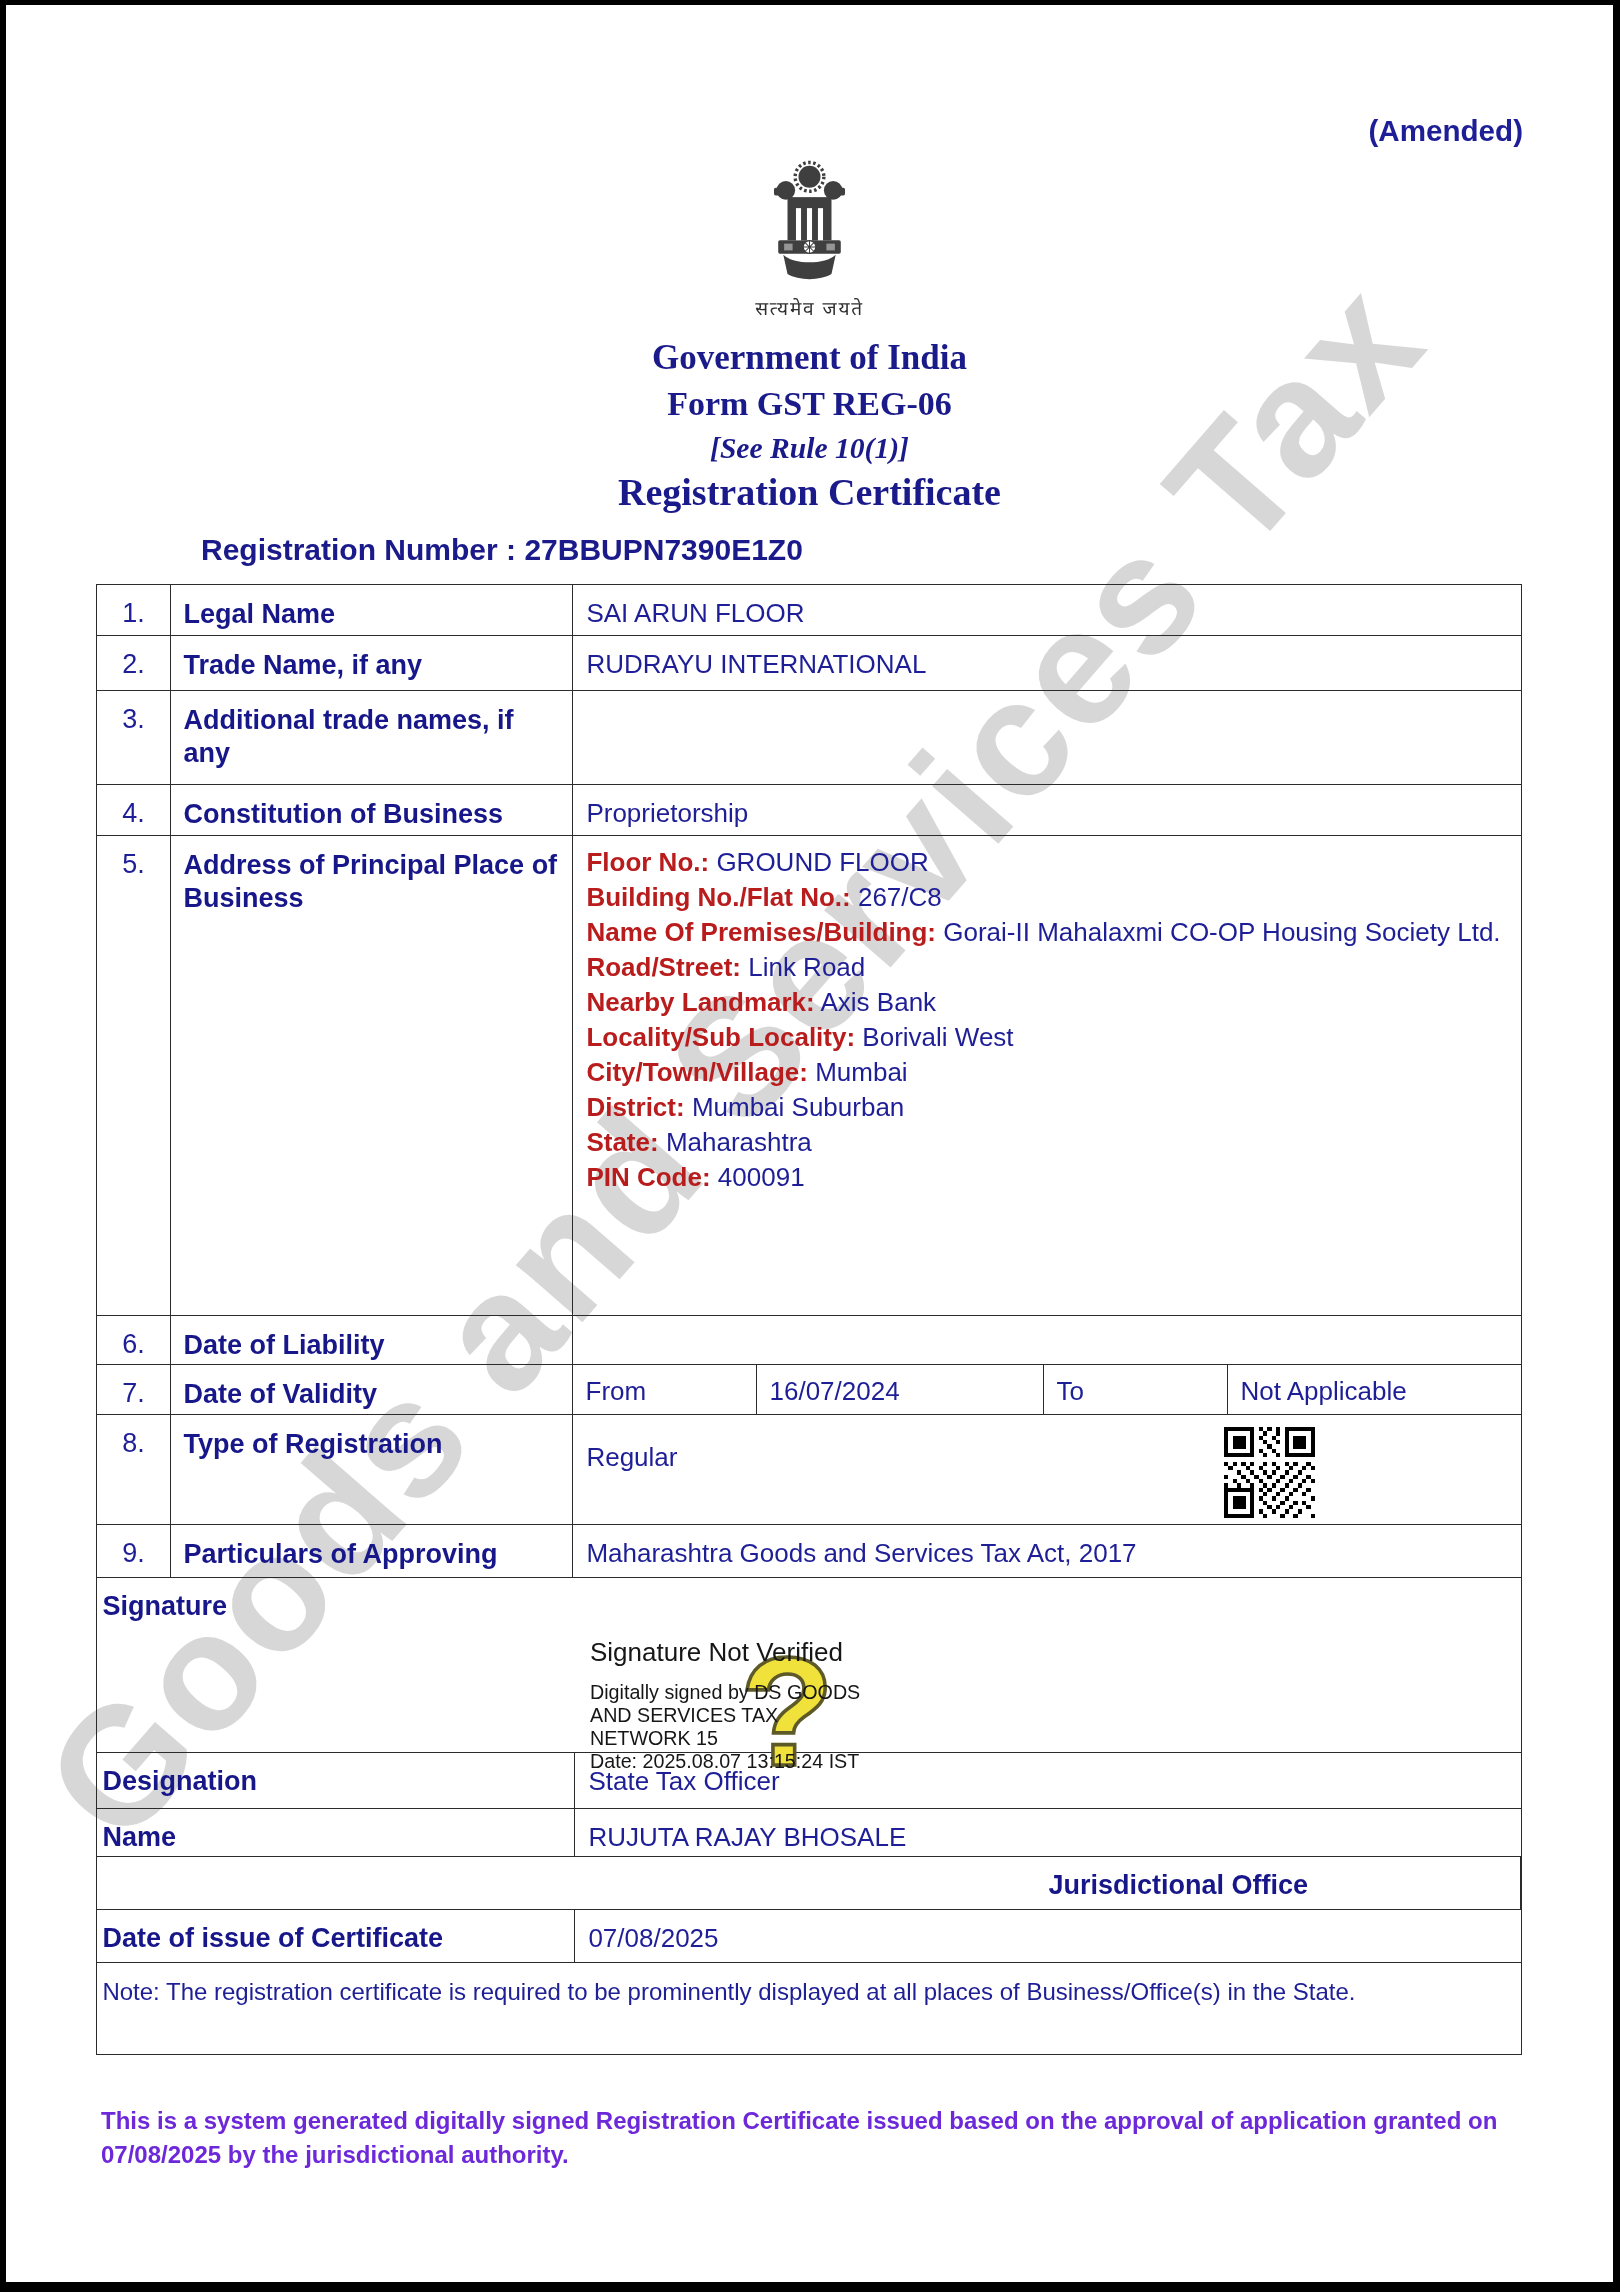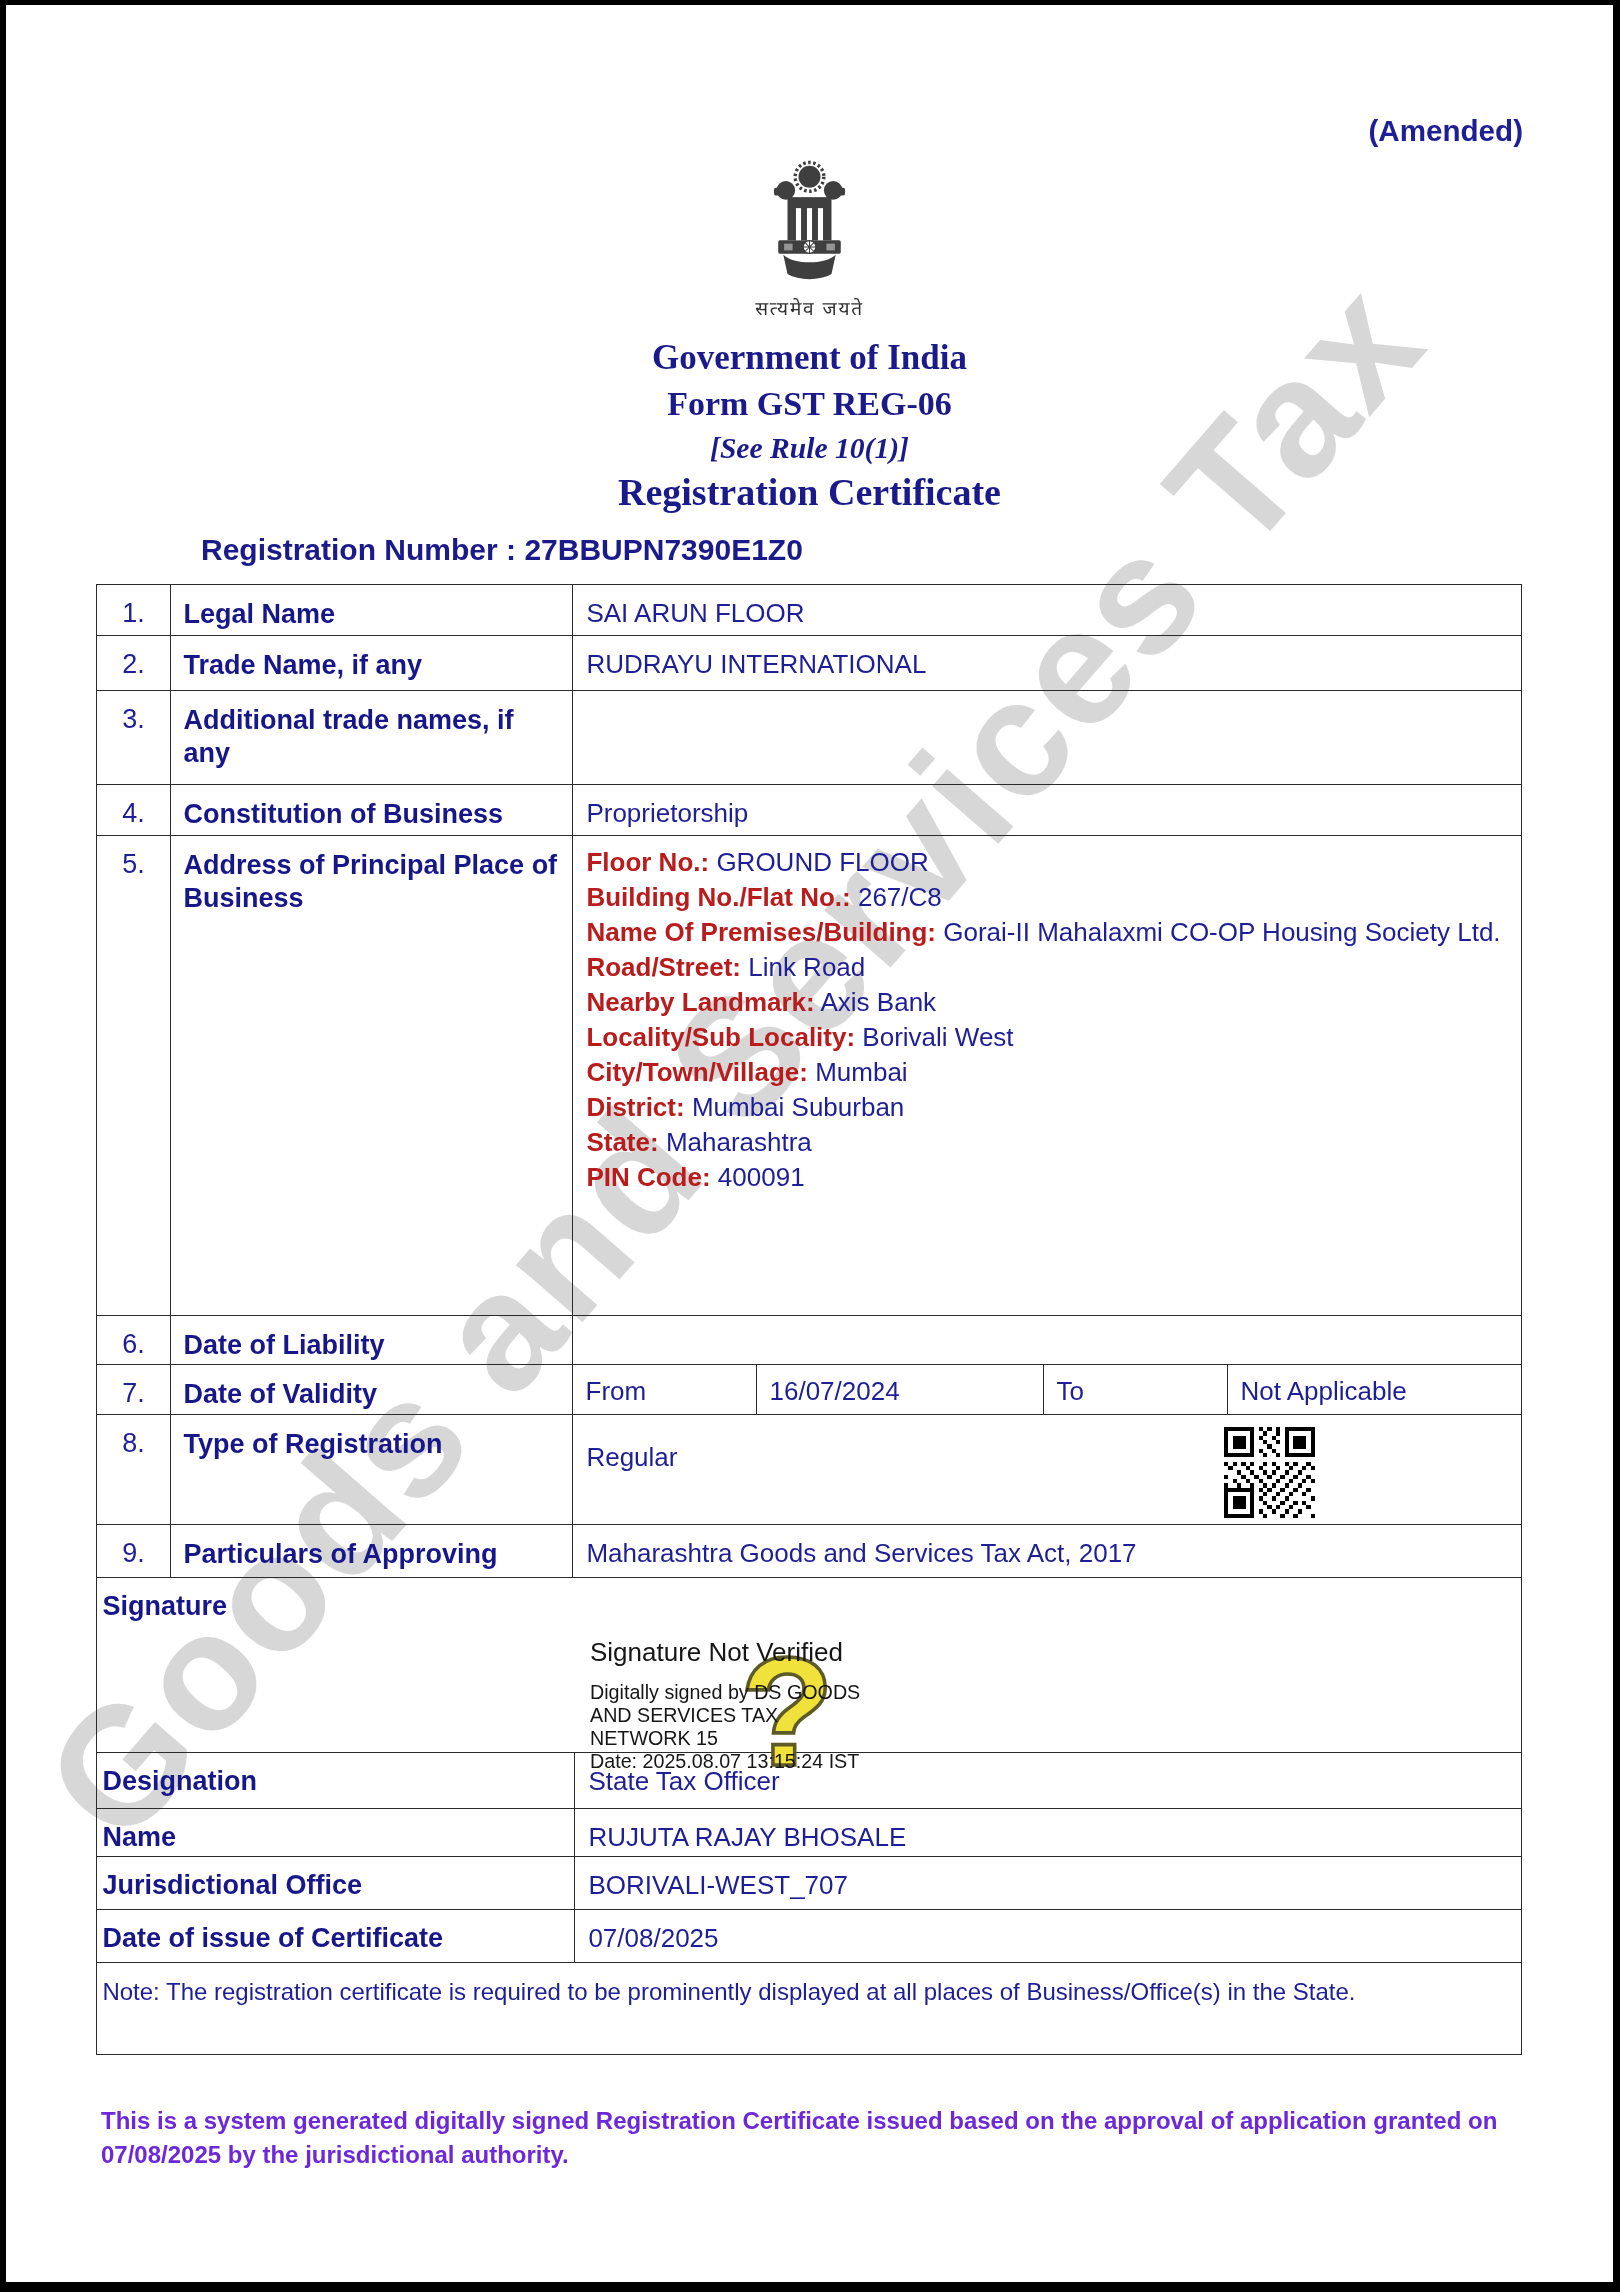--- a/index.html
+++ b/index.html
@@ -212,21 +212,20 @@
       <div class="row rd">
         <div class="cell lab2">Designation</div>
         <div class="cell c-val">State Tax Officer</div>
       </div>
       <div class="row ro">
         <div class="cell lab2">Name</div>
         <div class="cell c-val">RUJUTA RAJAY BHOSALE</div>
       </div>
       <div class="row rj">
         <div class="cell lab2">Jurisdictional Office</div>
-        <div class="cell c-val">BORIVALI-WEST_707</div>
       </div>
       <div class="row ri">
         <div class="cell lab2">Date of issue of Certificate</div>
         <div class="cell c-val">07/08/2025</div>
       </div>
 
       <div class="row note-row">Note: The registration certificate is required to be prominently displayed at all places of Business/Office(s) in the State.</div>
     </div>
 
     <div class="footer">This is a system generated digitally signed Registration Certificate issued based on the approval of application granted on 07/08/2025 by the jurisdictional authority.</div>

